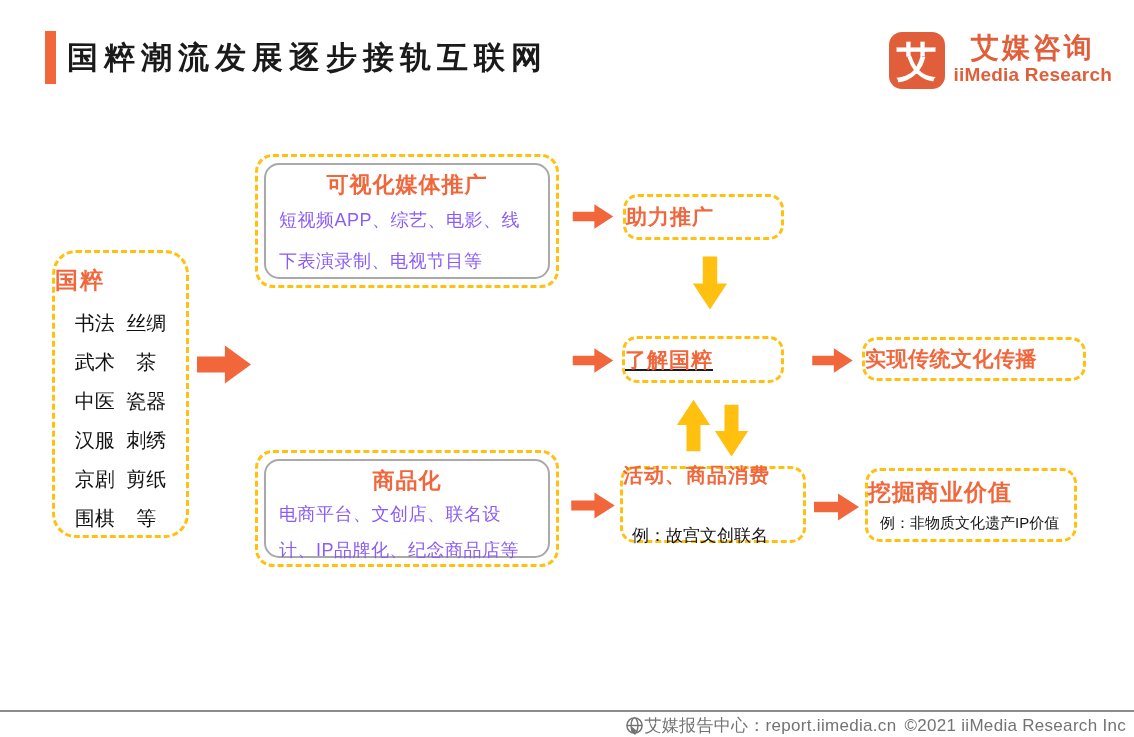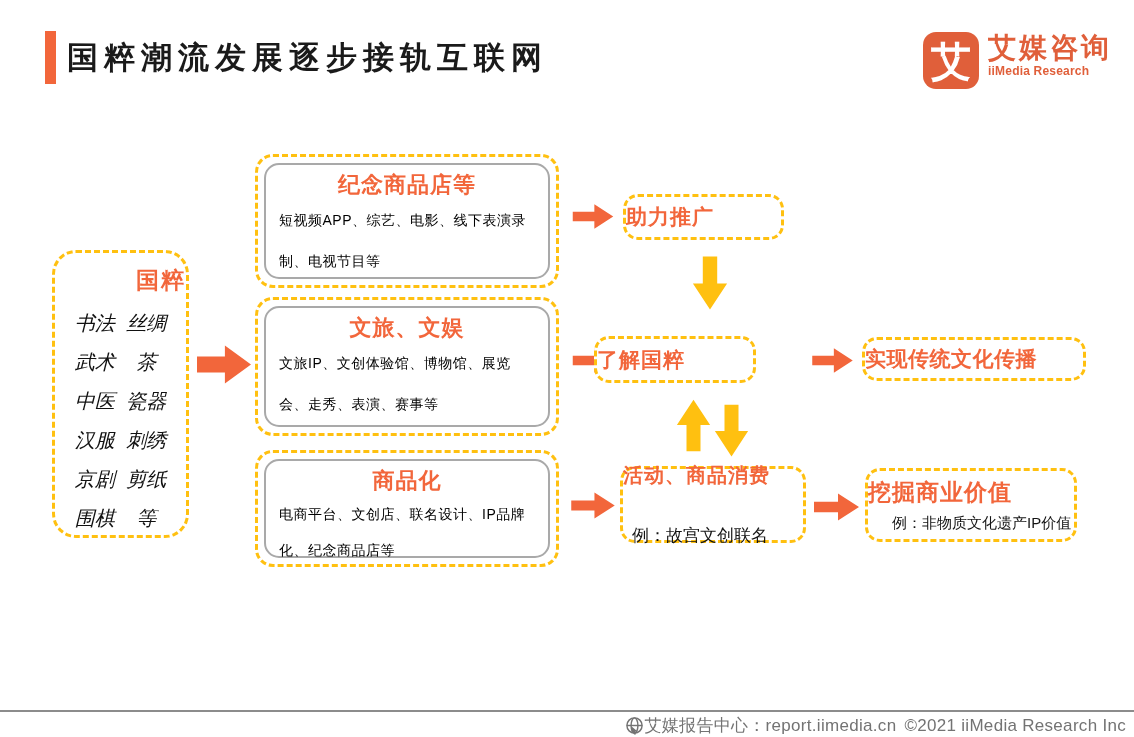--- a/index.html
+++ b/index.html
@@ -17,55 +17,55 @@
   }
   .abs{position:absolute;}
 
   
   .accent-bar{left:45px;top:31px;width:11px;height:53px;background:var(--accent-orange);}
   .page-title{left:67px;top:37px;font-size:31px;font-weight:700;letter-spacing:6px;color:#1a1a1a;white-space:nowrap;}
   .logo{right:22px;top:32px;display:flex;align-items:flex-start;gap:9px;}
   .logo-mark{width:56px;height:57px;border-radius:13px;background:var(--logo-orange);color:#fff;
     font-size:40px;font-weight:700;display:flex;align-items:center;justify-content:center;line-height:1;}
   .logo-cn{font-size:28px;font-weight:700;color:var(--logo-orange);letter-spacing:3px;line-height:1.15;white-space:nowrap;text-align:center;}
-  .logo-en{font-size:12px;font-weight:700;color:var(--logo-orange);letter-spacing:0.2px;white-space:nowrap;}
+  .logo-en{font-size:19px;font-weight:700;color:var(--logo-orange);letter-spacing:0.2px;white-space:nowrap;}
 
   
   .dashed{border:3px dashed var(--accent-yellow);background:#fff;box-sizing:border-box;}
 
   .source-box{left:52px;top:250px;width:137px;height:288px;border-radius:24px;padding-top:12px;}
-  .source-title{text-align:right;font-size:23px;font-weight:700;color:var(--accent-orange);letter-spacing:2px;}
-  .source-rows{margin-top:8px;padding:0 14px;font-style:italic;}
+  .source-title{text-align:left;font-size:23px;font-weight:700;color:var(--accent-orange);letter-spacing:2px;}
+  .source-rows{margin-top:8px;padding:0 14px;}
   .source-row{display:flex;font-size:20px;line-height:39px;color:#111;}
   .source-row span{flex:1;text-align:center;}
 
   .channel{left:255px;width:304px;border-radius:18px;padding:6px;}
   .channel-1{top:154px;height:134px;}
   .channel-2{top:297px;height:139px;}
   .channel-3{top:450px;height:117px;}
   .channel-inner{box-sizing:border-box;width:100%;height:100%;border:2px solid var(--inner-border);
     border-radius:15px;padding:5px 13px 0;background:#fff;}
   .channel-title{text-align:center;font-size:22px;font-weight:700;color:var(--accent-orange);letter-spacing:1px;line-height:30px;}
-  .channel-desc{font-size:14px;color:#000000;letter-spacing:0.5px;}
+  .channel-desc{font-size:18px;color:#8b5cf6;letter-spacing:0.5px;}
   .channel-1 .channel-desc,.channel-2 .channel-desc{line-height:41px;}
   .channel-3 .channel-desc{line-height:36px;}
 
   .stagebox{border-radius:15px;display:flex;flex-direction:column;justify-content:center;}
   .stagebox .stage-title{font-weight:700;color:var(--accent-orange);letter-spacing:1px;}
   .stage-1{left:623px;top:194px;width:161px;height:46px;}
-  .stage-2{left:594px;top:336px;width:162px;height:47px;}
+  .stage-2{left:622px;top:336px;width:162px;height:47px;text-decoration:underline;}
   .stage-1 .stage-title,.stage-2 .stage-title{font-size:21px;}
   .stage-3{left:620px;top:466px;width:186px;height:77px;padding:2px 0;gap:28px;}
   .stage-3 .stage-title{font-size:20px;}
   .stage-example{font-size:17px;color:#141414;padding-left:9px;margin-top:7px;white-space:nowrap;}
   .outcome-1{left:862px;top:337px;width:224px;height:44px;}
   .outcome-1 .stage-title{font-size:21px;letter-spacing:0.5px;}
   .outcome-2{left:865px;top:468px;width:212px;height:74px;padding:2px 0;}
   .outcome-2 .stage-title{font-size:23px;}
-  .outcome-2 .stage-example{font-size:15px;margin-top:6px;padding-left:24px;}
+  .outcome-2 .stage-example{font-size:15px;margin-top:6px;padding-left:12px;}
 
   
   .arrow{position:absolute;}
   .arrow svg{display:block;width:100%;height:100%;}
   .fill-orange{fill:var(--accent-orange);}
   .fill-yellow{fill:var(--accent-yellow);}
   .arrow-main{left:197px;top:342px;width:54px;height:45px;}
   .arrow-r1{left:571px;top:203px;width:44px;height:27px;}
   .arrow-r2{left:571px;top:347px;width:44px;height:27px;}
   .arrow-r3{left:571px;top:491px;width:44px;height:29px;}
@@ -128,28 +128,22 @@
   </div>
 
   <div class="arrow arrow-main">
     <svg viewBox="0 0 60 46">
         <polygon class="fill-orange" points="0,14 31,14 31,2 60,23 31,44 31,32 0,32"></polygon>
       </svg>
   </div>
 
   <div class="abs dashed channel channel-1">
     <div class="channel-inner">
-      <div class="channel-title">纪念商品店等</div>
+      <div class="channel-title">可视化媒体推广</div>
       <div class="channel-desc">短视频APP、综艺、电影、线下表演录制、电视节目等</div>
-    </div>
-  </div>
-  <div class="abs dashed channel channel-2">
-    <div class="channel-inner">
-      <div class="channel-title">文旅、文娱</div>
-      <div class="channel-desc">文旅IP、文创体验馆、博物馆、展览会、走秀、表演、赛事等</div>
     </div>
   </div>
   <div class="abs dashed channel channel-3">
     <div class="channel-inner">
       <div class="channel-title">商品化</div>
       <div class="channel-desc">电商平台、文创店、联名设计、IP品牌化、纪念商品店等</div>
     </div>
   </div>
 
   <div class="arrow arrow-r1">

